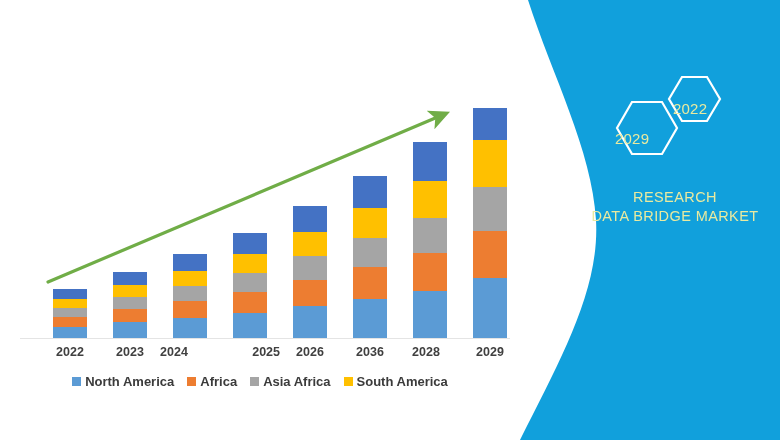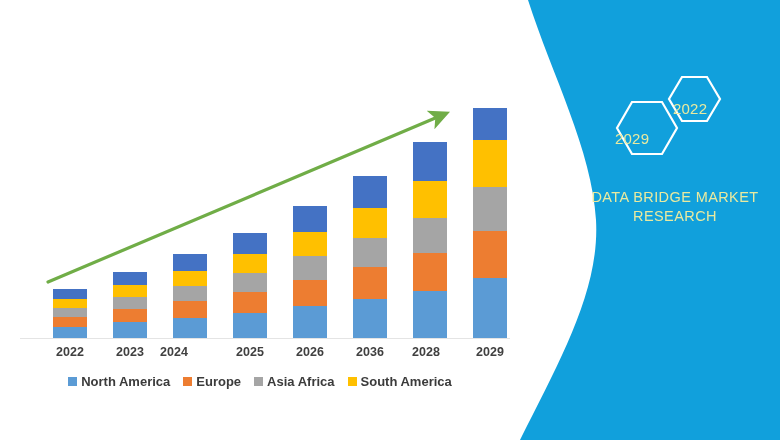--- a/index.html
+++ b/index.html
@@ -214,35 +214,35 @@
           <div class="seg" style="height: 44px; background: rgb(165, 165, 165);"></div>
           <div class="seg" style="height: 47px; background: rgb(255, 192, 0);"></div>
           <div class="seg" style="height: 32px; background: rgb(68, 114, 196);"></div>
         </div>
       </div>
 
     <div class="tick-row" id="tickRow">
         <div class="tick" style="left: 20px;">2022</div>
         <div class="tick" style="left: 80px;">2023</div>
         <div class="tick" style="left: 124px;">2024</div>
-        <div class="tick" style="left: 200px;">2025</div>
+        <div class="tick" style="left: 200px; text-align: right;">2025</div>
         <div class="tick" style="left: 260px;">2026</div>
         <div class="tick" style="left: 320px;">2036</div>
         <div class="tick" style="left: 376px;">2028</div>
         <div class="tick" style="left: 440px;">2029</div>
       </div>
 
     <div class="legend" id="legend">
         <div class="legend-item">
           <span class="legend-swatch" style="background: rgb(91, 155, 213);"></span>
           <span class="legend-text">North America</span>
         </div>
         <div class="legend-item">
           <span class="legend-swatch" style="background: rgb(237, 125, 49);"></span>
-          <span class="legend-text">Europe</span>
+          <span class="legend-text">Africa</span>
         </div>
         <div class="legend-item">
           <span class="legend-swatch" style="background: rgb(165, 165, 165);"></span>
           <span class="legend-text">Asia Africa</span>
         </div>
         <div class="legend-item">
           <span class="legend-swatch" style="background: rgb(255, 192, 0);"></span>
           <span class="legend-text">South America</span>
         </div>
       </div>
@@ -251,18 +251,18 @@
   <div class="brand-content">
     <div class="hex-wrap">
       <svg width="210" height="90" viewBox="0 0 210 90" xmlns="http://www.w3.org/2000/svg">
         <polygon points="112,7 137,7 150,29 137,51 112,51 99,29" fill="none" stroke="#ffffff" stroke-width="2.2"></polygon>
         <polygon points="62,32 92,32 107,58 92,84 62,84 47,58" fill="none" stroke="#ffffff" stroke-width="2.2"></polygon>
       </svg>
       <div class="hex-label hex-2029-label">2029</div>
       <div class="hex-label hex-2022-label">2022</div>
     </div>
     <div class="brand-name">
+      <div>RESEARCH</div>
       <div>DATA BRIDGE MARKET</div>
-      <div>RESEARCH</div>
     </div>
   </div>
 
 </div>
 
 </body></html>

